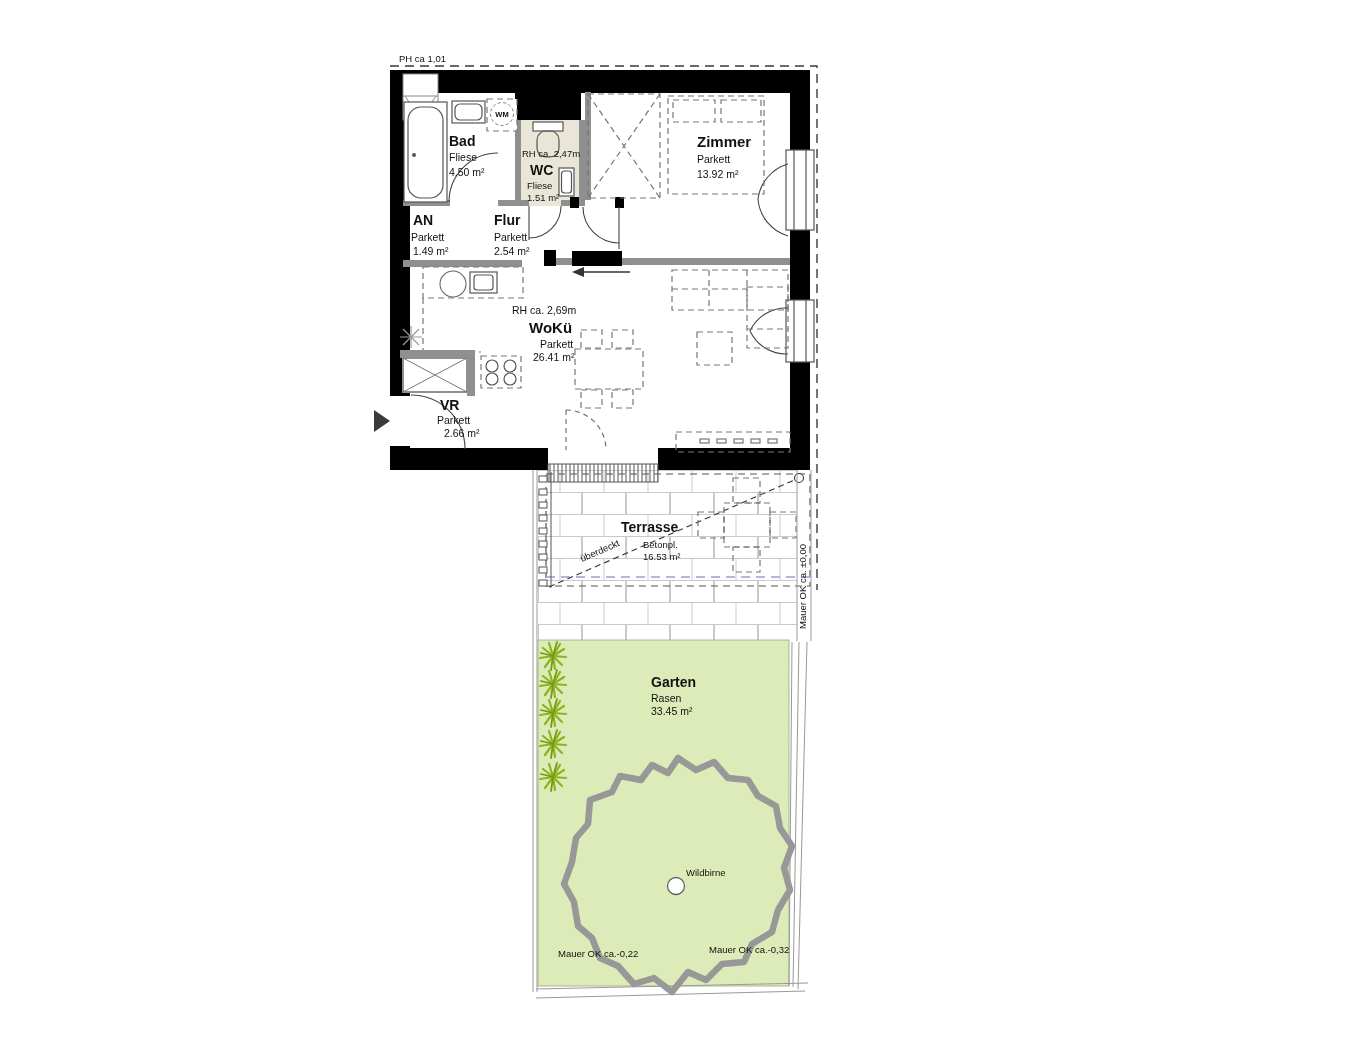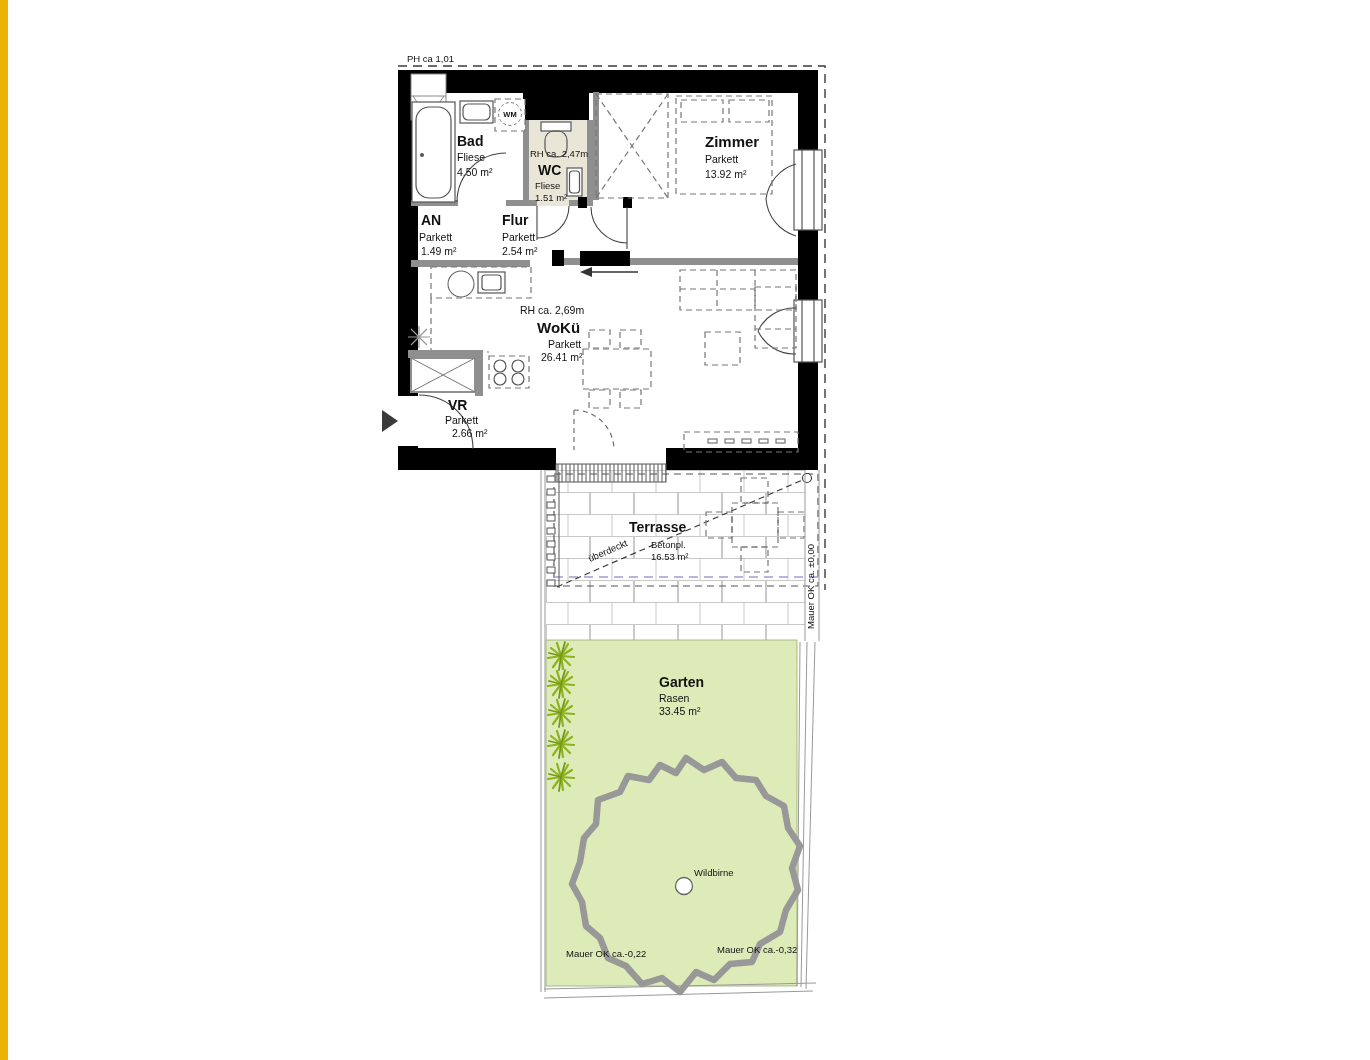--- a/index.html
+++ b/index.html
@@ -1,21 +1,21 @@
 <!DOCTYPE html>
 <html style="--wall: #000000; --gwall: #8f8f8f; --wcfloor: #eae6d7; --garden: #dcebb8; --shrub: #8fb21f; --shrubdark: #74991a; --tree: #989898; --brick: #c9c9c9; --covered: #a39bd4; --ink: #111111;"><head>
 <meta charset="utf-8">
 <style>
   :root{
     --wall:#000000; --gwall:#8f8f8f; --wcfloor:#eae6d7; --garden:#dcebb8;
     --shrub:#8fb21f; --shrubdark:#74991a; --tree:#989898; --brick:#c9c9c9;
     --covered:#a39bd4; --ink:#111111;
   }
   html,body{margin:0;padding:0;background:#ffffff;}
-  .stage{position:relative;width:1120px;height:1060px;background:#eab308;overflow:hidden;padding-left:8px;}
+  .stage{position:relative;width:1120px;height:1060px;background:#3b82f6;overflow:hidden;}
   svg{display:block;}
   text{font-family:"Liberation Sans",sans-serif;fill:var(--ink);}
   .rname{font-size:14px;font-weight:bold;}
   .rname-lg{font-size:15px;font-weight:bold;}
   .rsub{font-size:10.5px;}
   .tiny{font-size:9.5px;}
   .micro{font-size:7.5px;font-weight:bold;}
   .wall{fill:var(--wall);}
   .gwall{fill:var(--gwall);}
   .fix{fill:#ffffff;stroke:#555;stroke-width:1.2;}

